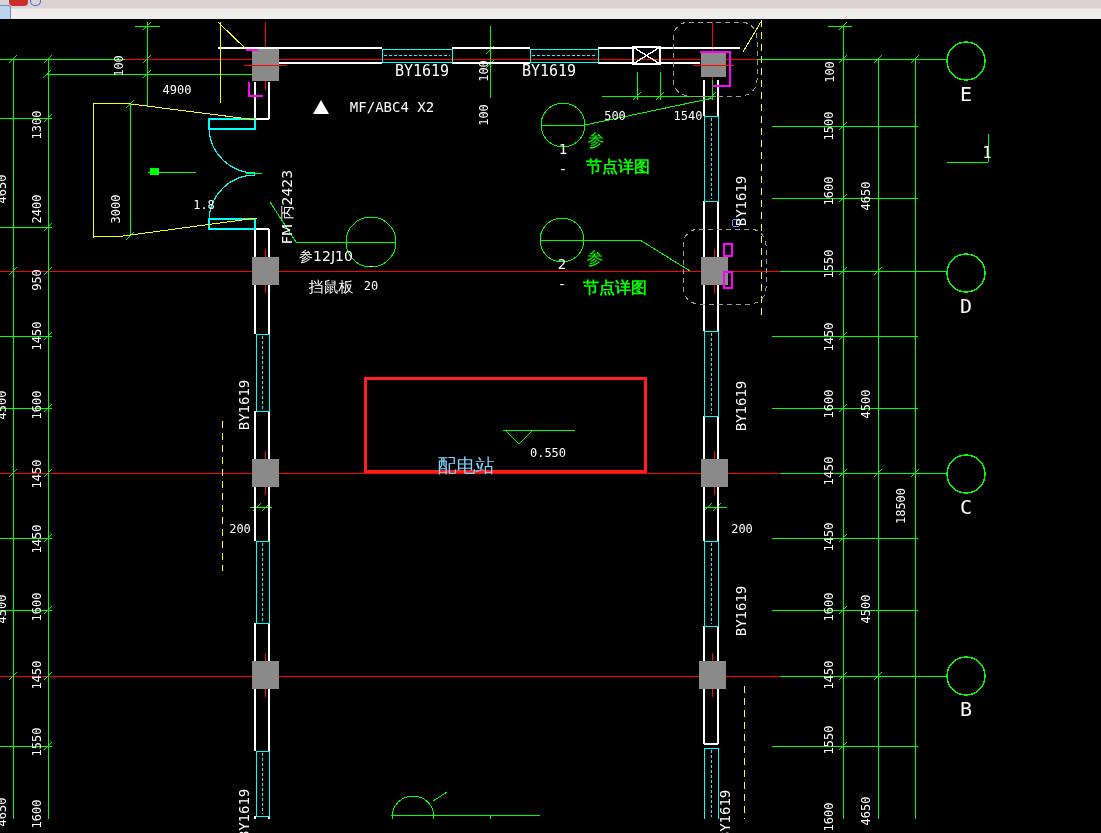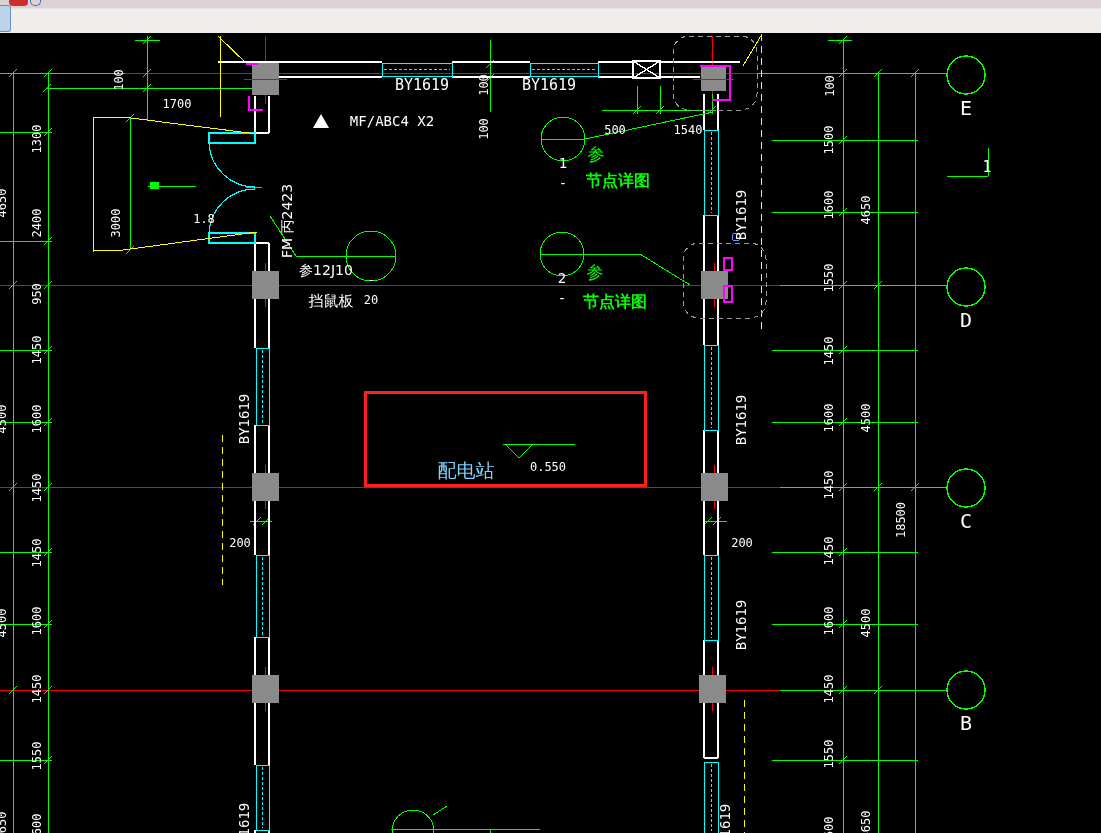--- a/index.html
+++ b/index.html
@@ -6,30 +6,30 @@
   #page{position:relative;width:1101px;height:833px;overflow:hidden;background:#000;
         font-family:"DejaVu Sans Mono","Liberation Mono",monospace;}
   
   #toolbar{position:absolute;left:0;top:0;width:1101px;height:33px;
            background:linear-gradient(#dcd2d6 0,#dcd2d6 8px,#f0eeec 9px,#efedeb 100%);
            border-bottom:1px solid #b9b9b9;}
   #tb-btn{position:absolute;left:0;top:5px;width:10px;height:25px;background:#bdd3ec;
           border:1px solid #6a8fc0;border-left:none;border-radius:0 3px 3px 0;}
   #tb-red{position:absolute;left:9px;top:0;width:19px;height:6px;background:#c9302c;border-radius:0 0 4px 4px;}
   #tb-blue{position:absolute;left:30px;top:0;width:9px;height:5px;border:1px solid #3d6db5;border-top:none;border-radius:0 0 5px 5px;}
-  #canvas{position:absolute;left:0;top:33px;width:1101px;height:800px;background:#000;}
+  #canvas{position:absolute;left:0;top:19px;width:1101px;height:800px;background:#000;}
   svg{position:absolute;left:0;top:0;}
   
   .t{position:absolute;transform:translate(-50%,-50%);color:#fff;font-size:12px;line-height:1;
      white-space:nowrap;z-index:5;}
   .v{transform:translate(-50%,-50%) rotate(-90deg);}
   .g{color:#00ff00;}
   .cy{color:#7fd4ff;}
   .f14{font-size:14px;} .f15{font-size:15px;} .f16{font-size:16px;font-weight:bold;} .f17{font-size:17px;}
-  .f19{font-size:19px;} .f20{font-size:20px;}
+  .f19{font-size:19px;margin-top:9px;} .f20{font-size:20px;}
   .zh{font-family:"DejaVu Sans","Liberation Sans",sans-serif;}
   #tri{position:absolute;left:313px;top:81px;width:0;height:0;z-index:5;
        border-left:8px solid transparent;border-right:8px solid transparent;border-bottom:14px solid #fff;}
 </style>
 </head>
 <body>
 
 <div id="page">
 
   <div id="toolbar">
@@ -289,21 +289,21 @@
 
     <rect x="365" y="392" width="280" height="93" fill="none" stroke="#ff1f1f" stroke-width="3"></rect>
   </svg>
 
   <div class="t f15" style="left:422px;top:52px">BY1619</div>
   <div class="t f15" style="left:549px;top:52px">BY1619</div>
   <div class="t v" style="left:484px;top:52px">100</div>
   <div class="t v" style="left:484px;top:96px">100</div>
   <div id="tri"></div>
   <div class="t f14" style="left:392px;top:88px">MF/ABC4 X2</div>
-  <div class="t" style="left:177px;top:71px">1700</div>
+  <div class="t" style="left:177px;top:71px">4900</div>
   <div class="t v" style="left:119px;top:47px">100</div>
 
   <div class="t v" style="left:37px;top:106px">1300</div>
   <div class="t v" style="left:37px;top:190px">2400</div>
   <div class="t v" style="left:37px;top:261px">950</div>
   <div class="t v" style="left:37px;top:317px">1450</div>
   <div class="t v" style="left:37px;top:386px">1600</div>
   <div class="t v" style="left:37px;top:455px">1450</div>
   <div class="t v" style="left:37px;top:520px">1450</div>
   <div class="t v" style="left:37px;top:588px">1600</div>

